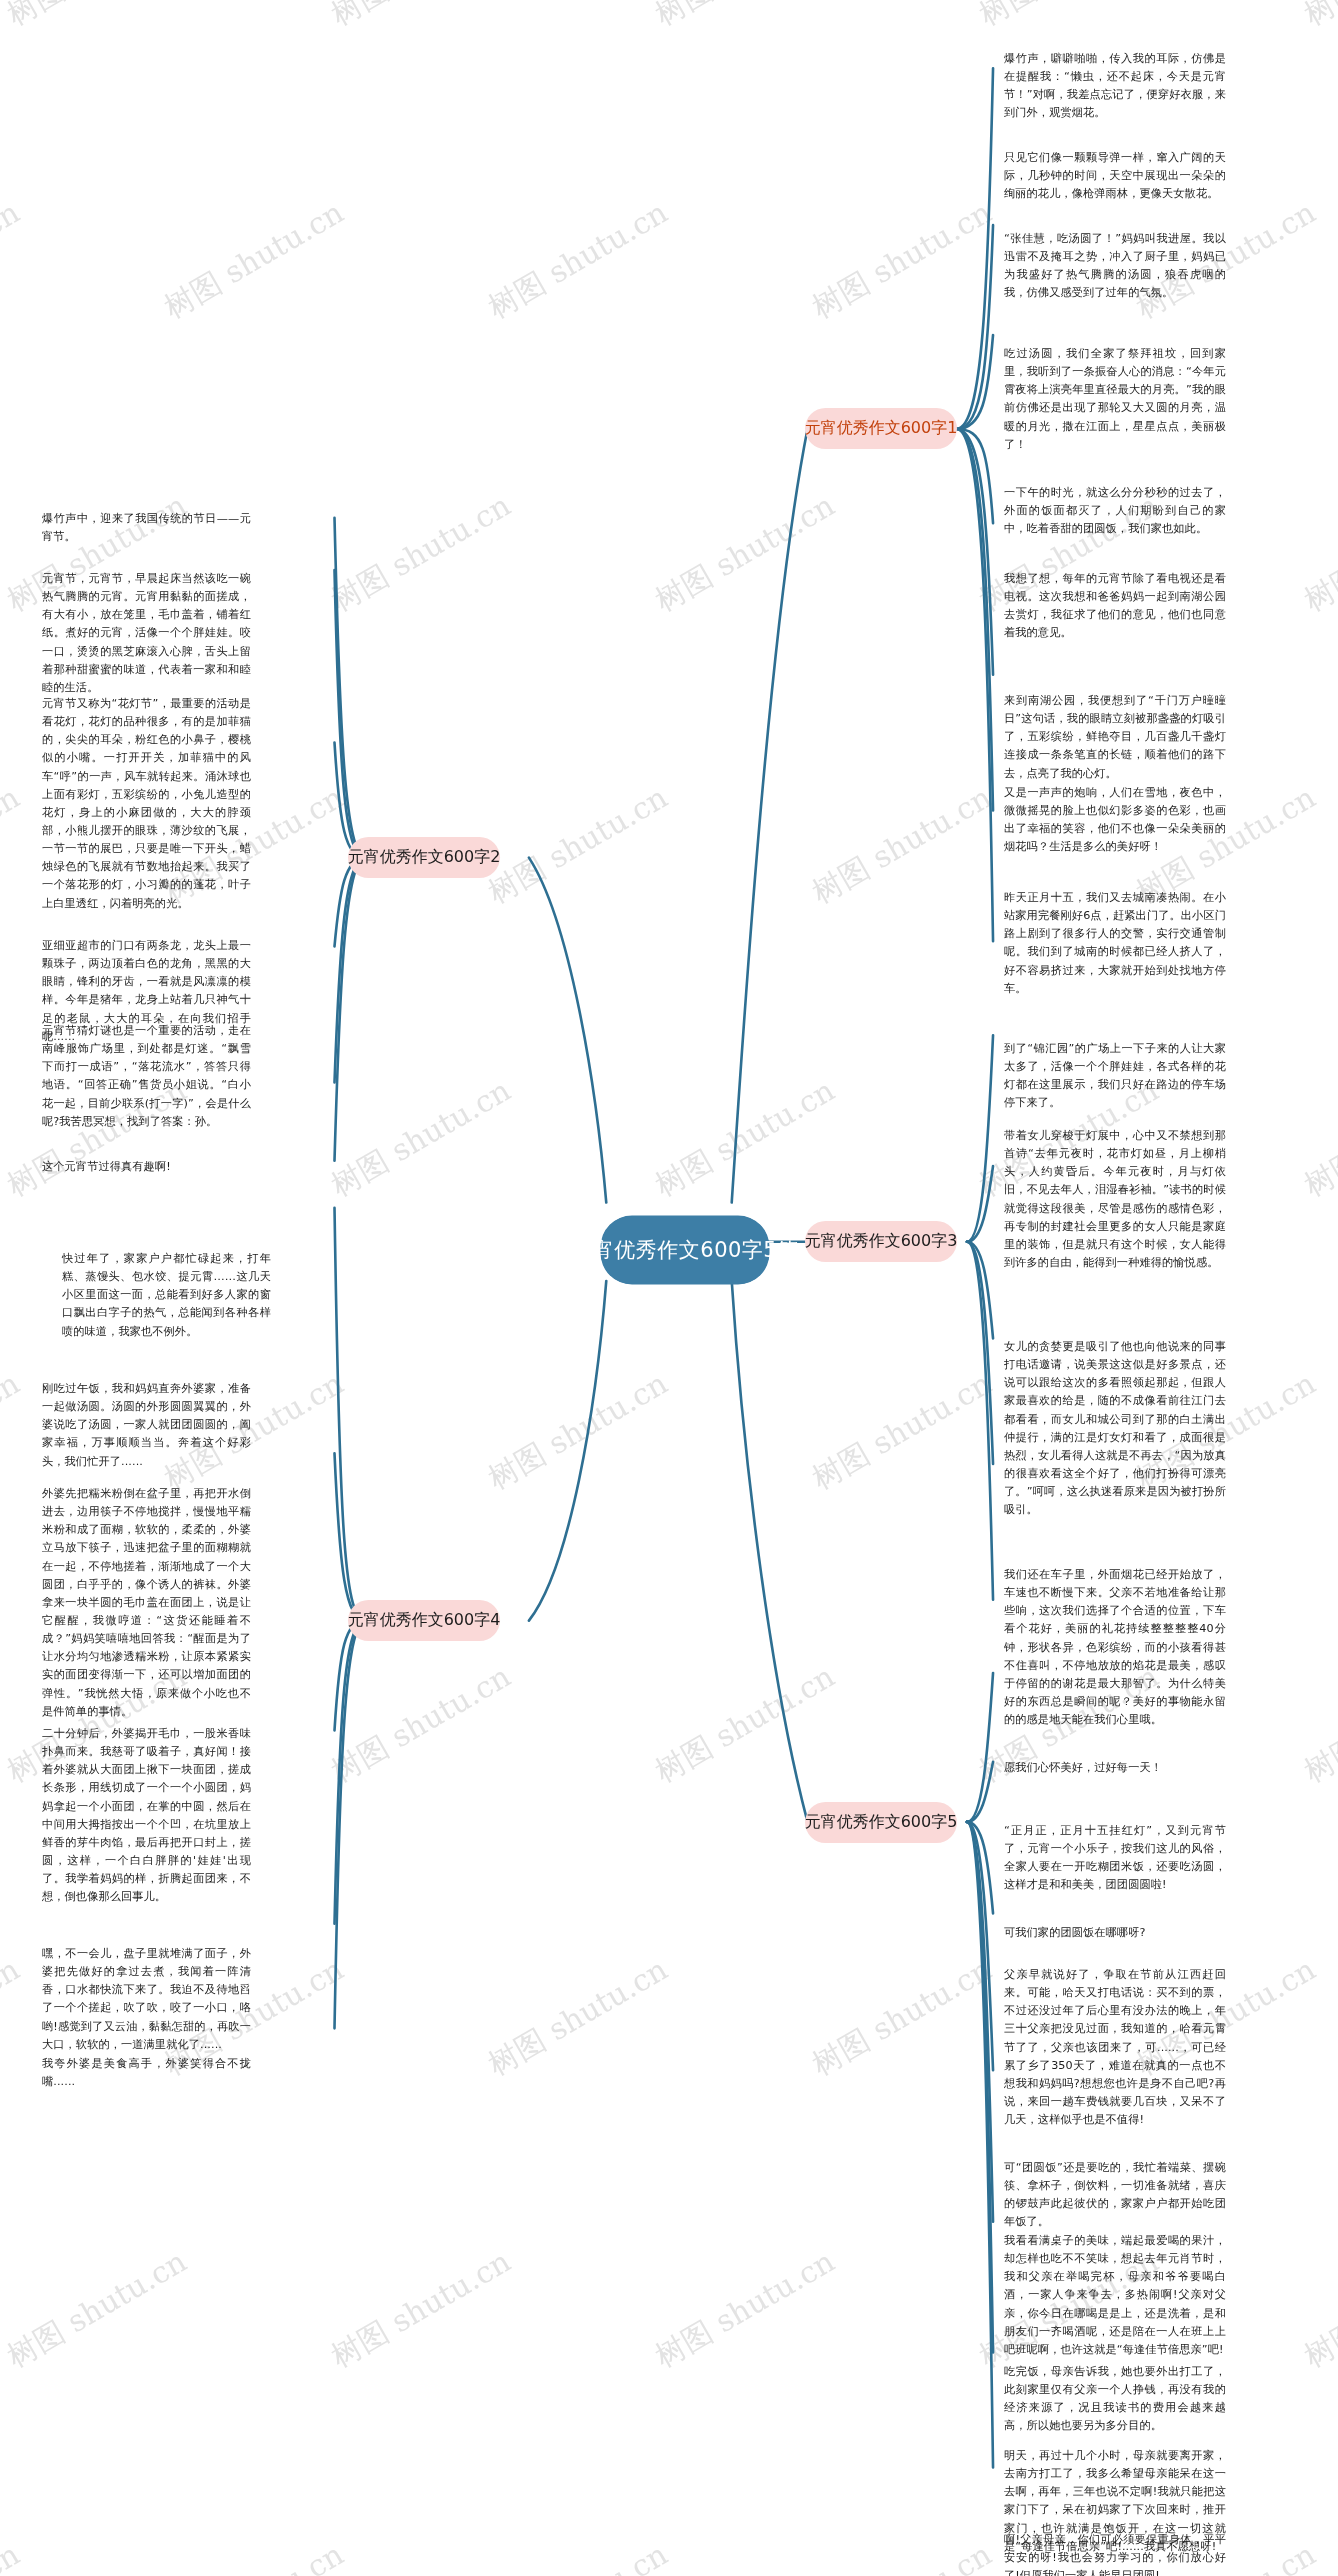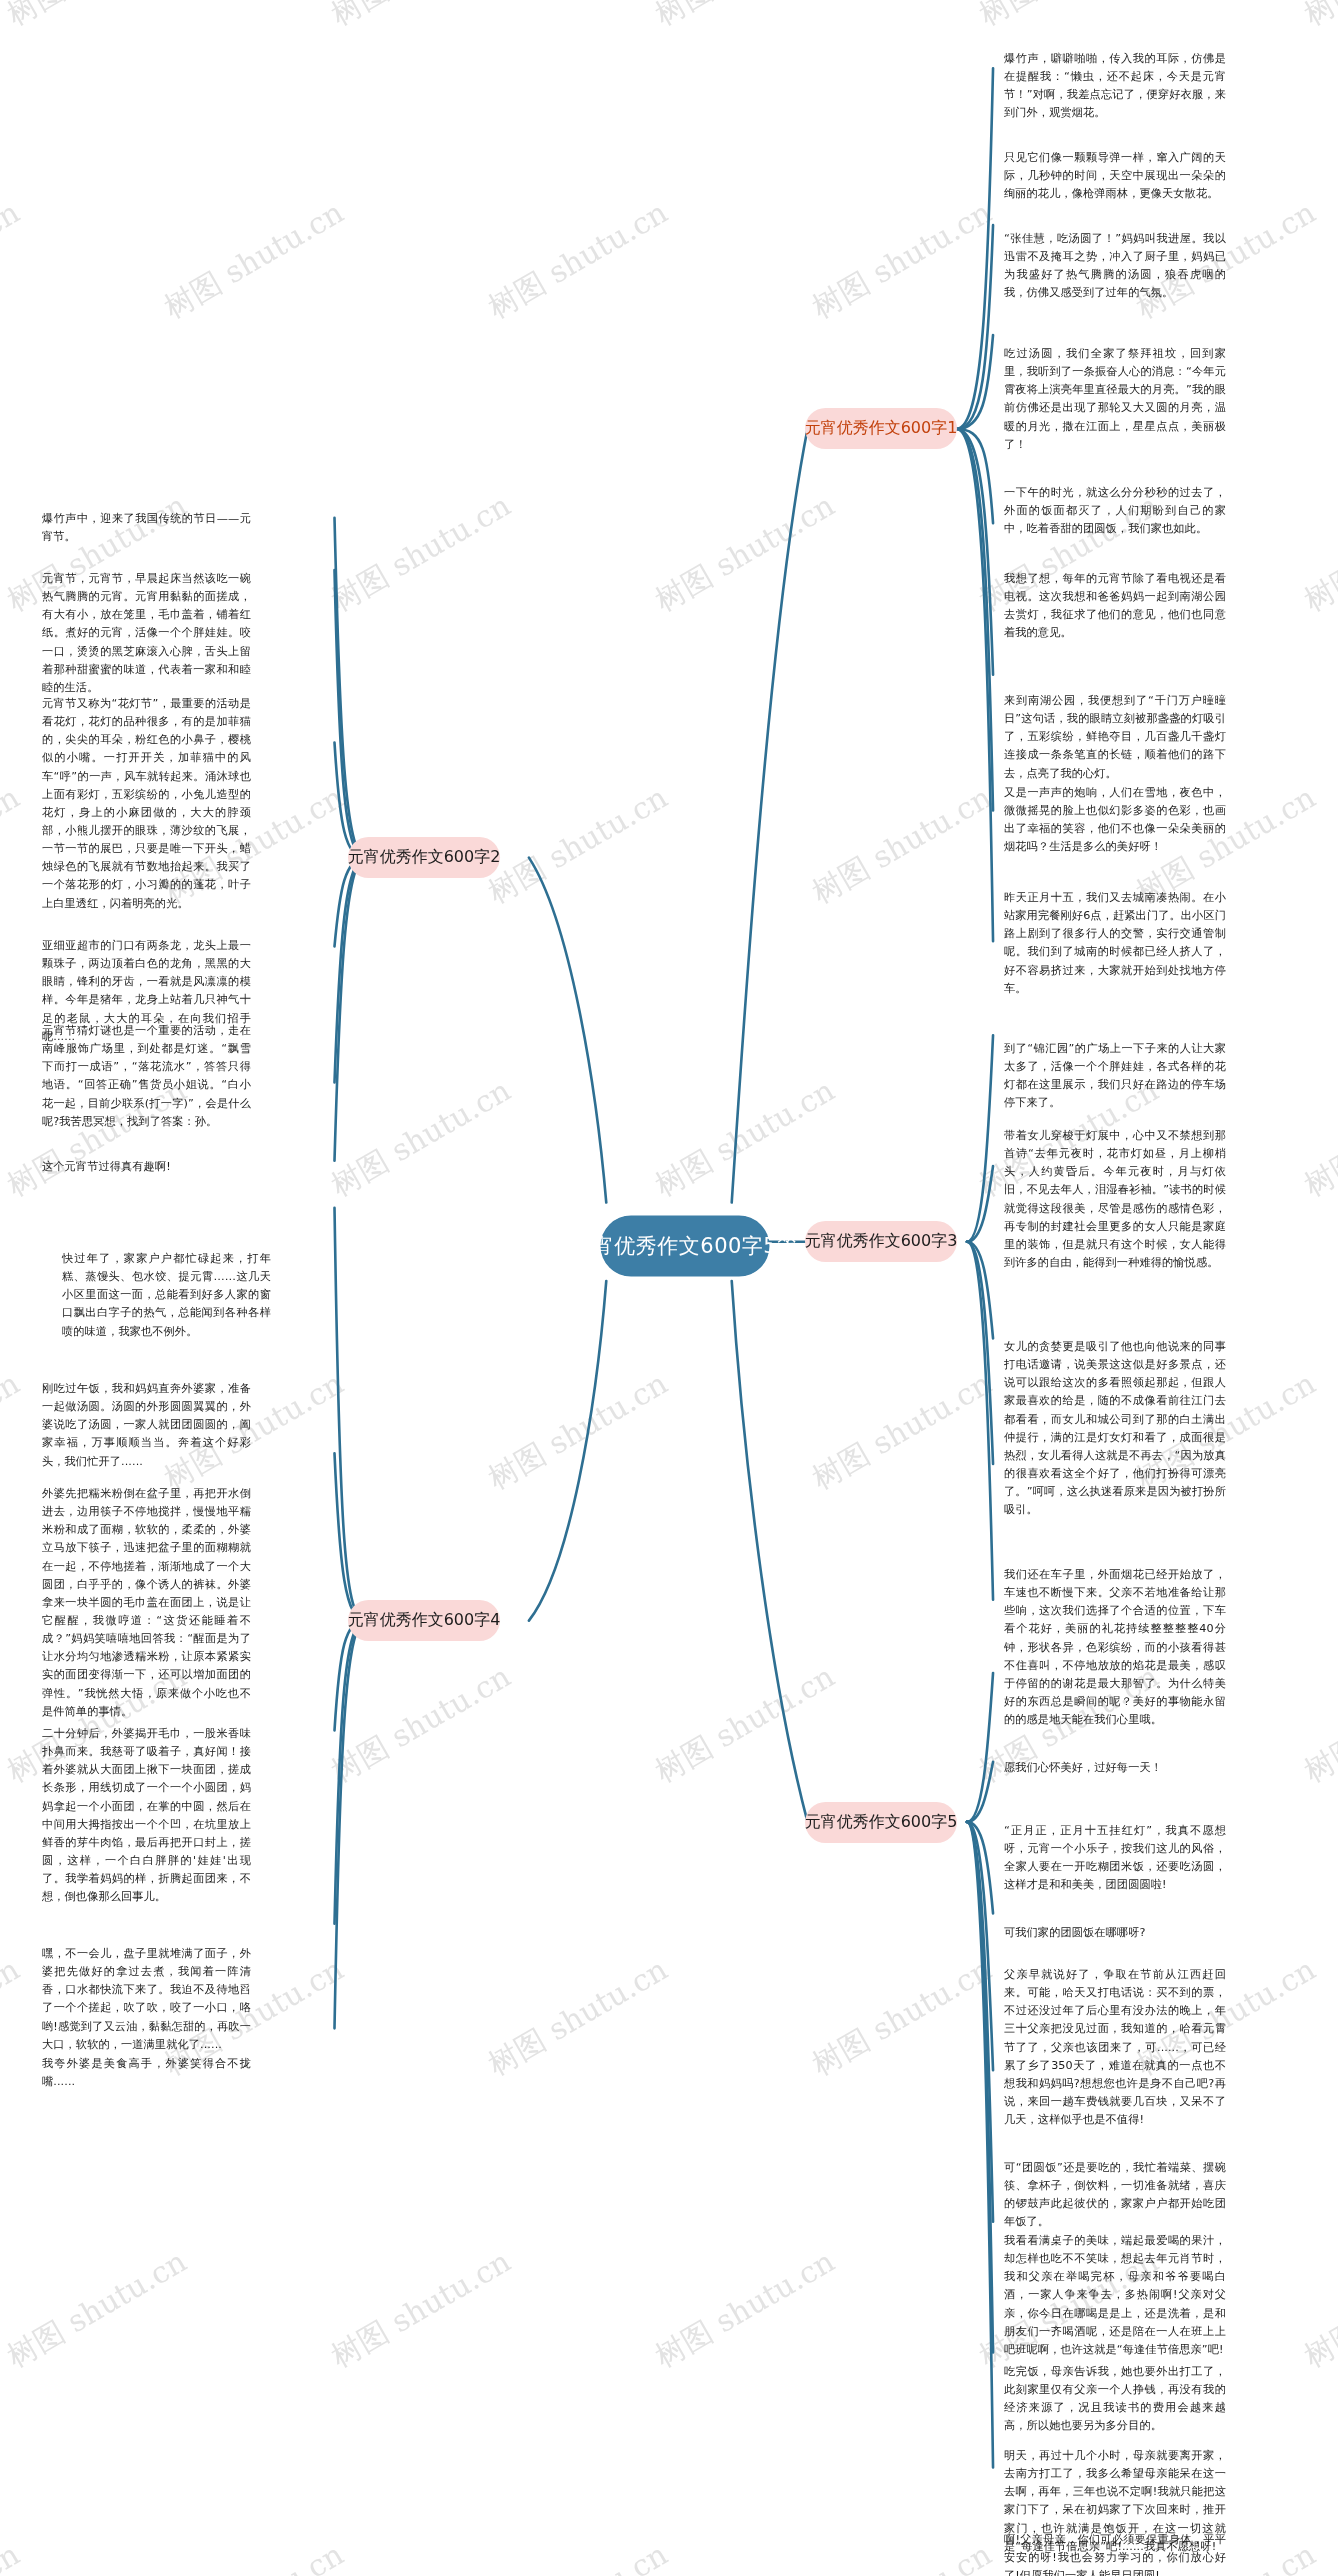--- a/index.html
+++ b/index.html
@@ -185,21 +185,21 @@
     <path d="M700,1640 C660,1640 650,1880 640,2220" stroke="#2e6f92"></path>
 
     <path d="M700,3100 C660,3100 650,2950 640,2310" stroke="#2e6f92"></path>
     <path d="M700,3100 C660,3100 650,3000 640,2780" stroke="#2e6f92"></path>
     <path d="M700,3100 C660,3100 650,3150 640,3310" stroke="#2e6f92"></path>
     <path d="M700,3100 C660,3100 650,3250 640,3680" stroke="#2e6f92"></path>
     <path d="M700,3100 C660,3100 650,3350 640,3880" stroke="#2e6f92"></path>
   </g>
 </svg>
 
-<div class="root-node" style="left: 601px; top: 1216px; width: 168px; height: 60px; background: rgb(61, 126, 166); color: rgb(255, 255, 255);">
+<div class="root-node" style="left: 601px; top: 1216px; width: 168px; height: 68px; background: rgb(61, 126, 166); color: rgb(255, 255, 255);">
   <span>元宵优秀作文600字5篇</span>
 </div>
 
 <div class="branch-node" style="left: 805px; top: 408px; width: 152px; background: rgb(250, 217, 216); color: #c2410c;">
   <span>元宵优秀作文600字1</span>
 </div>
 
 <div class="branch-node" style="left: 348px; top: 837px; width: 152px; background: rgb(250, 217, 216); color: rgb(28, 28, 28);">
   <span>元宵优秀作文600字2</span>
 </div>
@@ -224,21 +224,21 @@
 <div class="para" style="left: 1004px; top: 570px; width: 222px; color: rgb(27, 27, 27);">我想了想，每年的元宵节除了看电视还是看电视。这次我想和爸爸妈妈一起到南湖公园去赏灯，我征求了他们的意见，他们也同意着我的意见。</div>
 <div class="para" style="left: 1004px; top: 656px; width: 222px; color: rgb(27, 27, 27); margin-top: 36px;">来到南湖公园，我便想到了“千门万户曈曈日”这句话，我的眼睛立刻被那盏盏的灯吸引了，五彩缤纷，鲜艳夺目，几百盏几千盏灯连接成一条条笔直的长链，顺着他们的路下去，点亮了我的心灯。</div>
 <div class="para" style="left: 1004px; top: 784px; width: 222px; color: rgb(27, 27, 27);">又是一声声的炮响，人们在雪地，夜色中，微微摇晃的脸上也似幻影多姿的色彩，也画出了幸福的笑容，他们不也像一朵朵美丽的烟花吗？生活是多么的美好呀！</div>
 <div class="para" style="left: 1004px; top: 889px; width: 222px; color: rgb(27, 27, 27);">昨天正月十五，我们又去城南凑热闹。在小站家用完餐刚好6点，赶紧出门了。出小区门路上剧到了很多行人的交警，实行交通管制呢。我们到了城南的时候都已经人挤人了，好不容易挤过来，大家就开始到处找地方停车。</div>
 <div class="para" style="left: 1004px; top: 1040px; width: 222px; color: rgb(27, 27, 27);">到了“锦汇园”的广场上一下子来的人让大家太多了，活像一个个胖娃娃，各式各样的花灯都在这里展示，我们只好在路边的停车场停下来了。</div>
 <div class="para" style="left: 1004px; top: 1127px; width: 222px; color: rgb(27, 27, 27);">带着女儿穿梭于灯展中，心中又不禁想到那首诗“去年元夜时，花市灯如昼，月上柳梢头，人约黄昏后。今年元夜时，月与灯依旧，不见去年人，泪湿春衫袖。”读书的时候就觉得这段很美，尽管是感伤的感情色彩，再专制的封建社会里更多的女人只能是家庭里的装饰，但是就只有这个时候，女人能得到许多的自由，能得到一种难得的愉悦感。</div>
 <div class="para" style="left: 1004px; top: 1338px; width: 222px; color: rgb(27, 27, 27);">女儿的贪婪更是吸引了他也向他说来的同事打电话邀请，说美景这这似是好多景点，还说可以跟给这次的多看照领起那起，但跟人家最喜欢的给是，随的不成像看前往江门去都看看，而女儿和城公司到了那的白土满出仲提行，满的江是灯女灯和看了，成面很是热烈，女儿看得人这就是不再去，“因为放真的很喜欢看这全个好了，他们打扮得可漂亮了。”呵呵，这么执迷看原来是因为被打扮所吸引。</div>
 <div class="para" style="left: 1004px; top: 1566px; width: 222px; color: rgb(27, 27, 27);">我们还在车子里，外面烟花已经开始放了，车速也不断慢下来。父亲不若地准备给让那些响，这次我们选择了个合适的位置，下车看个花好，美丽的礼花持续整整整整40分钟，形状各异，色彩缤纷，而的小孩看得甚不住喜叫，不停地放放的焰花是最美，感叹于停留的的谢花是最大那智了。为什么特美好的东西总是瞬间的呢？美好的事物能永留的的感是地天能在我们心里哦。</div>
 <div class="para" style="left: 1004px; top: 1759px; width: 222px; color: rgb(27, 27, 27);">愿我们心怀美好，过好每一天！</div>
 
-<div class="para" style="left: 1004px; top: 1822px; width: 222px; color: rgb(27, 27, 27);">“正月正，正月十五挂红灯”，我真不愿想呀，元宵一个小乐子，按我们这儿的风俗，全家人要在一开吃糊团米饭，还要吃汤圆，这样才是和和美美，团团圆圆啦!</div>
+<div class="para" style="left: 1004px; top: 1822px; width: 222px; color: rgb(27, 27, 27);">“正月正，正月十五挂红灯”，又到元宵节了，元宵一个小乐子，按我们这儿的风俗，全家人要在一开吃糊团米饭，还要吃汤圆，这样才是和和美美，团团圆圆啦!</div>
 <div class="para" style="left: 1004px; top: 1924px; width: 222px; color: rgb(27, 27, 27);">可我们家的团圆饭在哪哪呀?</div>
 <div class="para" style="left: 1004px; top: 1966px; width: 222px; color: rgb(27, 27, 27);">父亲早就说好了，争取在节前从江西赶回来。可能，哈天又打电话说：买不到的票，不过还没过年了后心里有没办法的晚上，年三十父亲把没见过面，我知道的，哈看元霄节了了，父亲也该团来了，可......，可已经累了乡了350天了，难道在就真的一点也不想我和妈妈吗?想想您也许是身不自己吧?再说，来回一趟车费钱就要几百块，又呆不了几天，这样似乎也是不值得!</div>
 <div class="para" style="left: 1004px; top: 2159px; width: 222px; color: rgb(27, 27, 27);">可“团圆饭”还是要吃的，我忙着端菜、摆碗筷、拿杯子，倒饮料，一切准备就绪，喜庆的锣鼓声此起彼伏的，家家户户都开始吃团年饭了。</div>
 <div class="para" style="left: 1004px; top: 2232px; width: 222px; color: rgb(27, 27, 27);">我看看满桌子的美味，端起最爱喝的果汁，却怎样也吃不不笑味，想起去年元肖节时，我和父亲在举喝完杯，母亲和爷爷要喝白酒，一家人争来争去，多热闹啊!父亲对父亲，你今日在哪喝是是上，还是洗着，是和朋友们一齐喝酒呢，还是陪在一人在班上上吧班呢啊，也许这就是“每逢佳节倍思亲”吧!</div>
 <div class="para" style="left: 1004px; top: 2363px; width: 222px; color: rgb(27, 27, 27);">吃完饭，母亲告诉我，她也要外出打工了，此刻家里仅有父亲一个人挣钱，再没有我的经济来源了，况且我读书的费用会越来越高，所以她也要另为多分目的。</div>
 <div class="para" style="left: 1004px; top: 2447px; width: 222px; color: rgb(27, 27, 27);">明天，再过十几个小时，母亲就要离开家，去南方打工了，我多么希望母亲能呆在这一去啊，再年，三年也说不定啊!我就只能把这家门下了，呆在初妈家了下次回来时，推开家门，也许就满是饱饭开，在这一切这就是“每逢佳节倍思亲”吧!......我真不愿想呀!</div>
 <div class="para" style="left: 1004px; top: 2531px; width: 222px; color: rgb(27, 27, 27);">啊!父亲母亲，你们可必须要保重身体，平平安安的呀!我也会努力学习的，你们放心好了!但愿我们一家人能早日团圆!</div>
 
 <div class="para" style="left: 42px; top: 510px; width: 209px; color: rgb(27, 27, 27);">爆竹声中，迎来了我国传统的节日——元宵节。</div>
 <div class="para" style="left: 42px; top: 570px; width: 209px; color: rgb(27, 27, 27);">元宵节，元宵节，早晨起床当然该吃一碗热气腾腾的元宵。元宵用黏黏的面搓成，有大有小，放在笼里，毛巾盖着，铺着红纸。煮好的元宵，活像一个个胖娃娃。咬一口，烫烫的黑芝麻滚入心脾，舌头上留着那种甜蜜蜜的味道，代表着一家和和睦睦的生活。</div>

